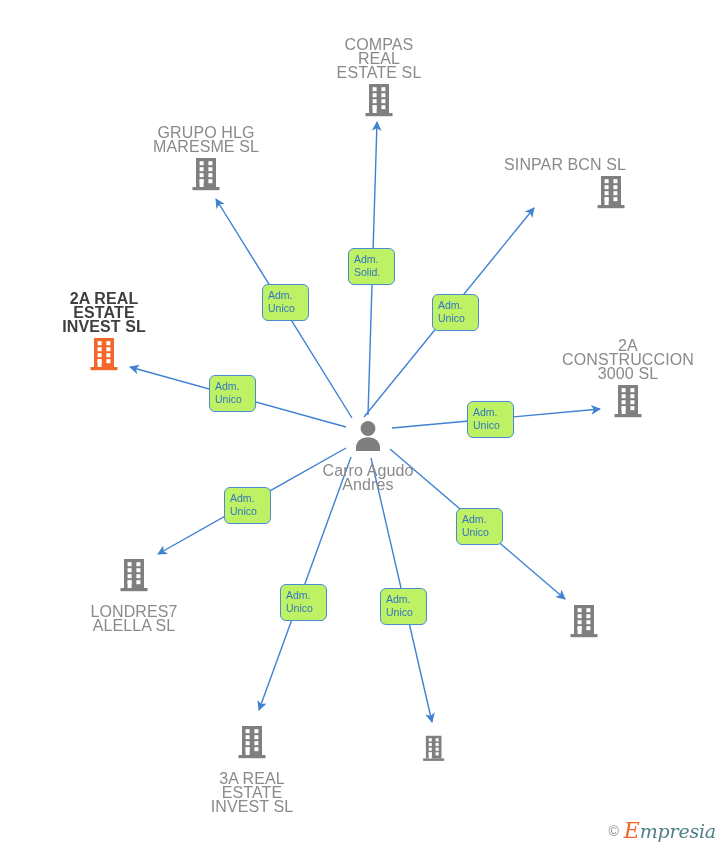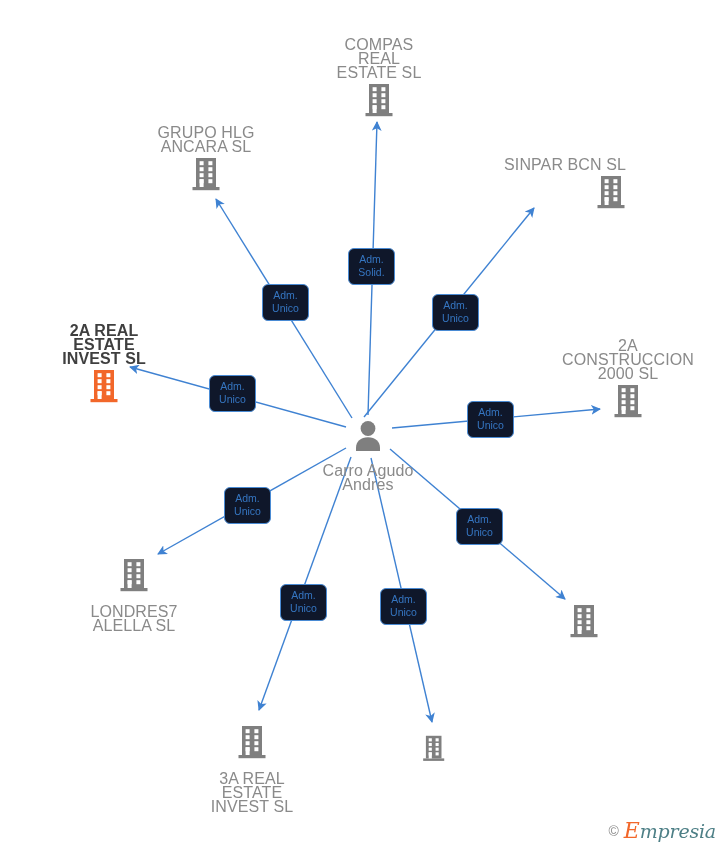--- a/index.html
+++ b/index.html
@@ -38,40 +38,38 @@
   .node .node-label {
     font-size: 16px;
     line-height: 14px;
     color: #8a8a8a;
     letter-spacing: 0.1px;
     white-space: pre-line;
   }
   .node.highlight .node-label {
     color: #3f3f3f;
     font-weight: bold;
-    margin-top: 32px;
   }
   .node .icon-wrap {
     display: block;
     line-height: 0;
   }
   .node.label-top .icon-wrap { margin-top: 3px; }
   .node.label-bottom .node-label { margin-top: 13px; }
 
   
   .edge-label {
     position: absolute;
     box-sizing: border-box;
     border: 1px solid #4a8bd4;
     border-radius: 6px;
-    background: #0f172a;
+    background: #bef264;
     color: #3575c0;
     font-size: 10.5px;
     line-height: 13px;
-    text-align: center;
     padding: 4px 5px 5px 5px;
     width: 47px;
     margin-left: -23px;
     margin-top: -17px;
     z-index: 4;
     white-space: pre-line;
   }
 
   
   #watermark {
@@ -139,21 +137,21 @@
             <rect x="8.6" y="22.2" width="4" height="4" fill="#ffffff"></rect>
             <rect x="17.4" y="4.2" width="4" height="4" fill="#ffffff"></rect>
             <rect x="17.4" y="10.2" width="4" height="4" fill="#ffffff"></rect>
             <rect x="17.4" y="16.2" width="4" height="4" fill="#ffffff"></rect>
             <rect x="17.4" y="22.2" width="4" height="4" fill="#ffffff"></rect>
             <rect x="8.6" y="22.2" width="4" height="7.8" fill="#ffffff"></rect>
           </svg></span>
       </div>
       <div class="node label-top" style="left: 206px; top: 126px;">
         <div class="node-label">GRUPO HLG
-ANCARA  SL</div>
+MARESME  SL</div>
         <span class="icon-wrap"><svg width="30" height="34" viewBox="0 0 30 34">
             <path d="M5 1 h20 v29 h-20 z" fill="#7f7f7f"></path>
             <rect x="1.5" y="30" width="27" height="3.2" fill="#7f7f7f"></rect>
             <rect x="8.6" y="4.2" width="4" height="4" fill="#ffffff"></rect>
             <rect x="8.6" y="10.2" width="4" height="4" fill="#ffffff"></rect>
             <rect x="8.6" y="16.2" width="4" height="4" fill="#ffffff"></rect>
             <rect x="8.6" y="22.2" width="4" height="4" fill="#ffffff"></rect>
             <rect x="17.4" y="4.2" width="4" height="4" fill="#ffffff"></rect>
             <rect x="17.4" y="10.2" width="4" height="4" fill="#ffffff"></rect>
             <rect x="17.4" y="16.2" width="4" height="4" fill="#ffffff"></rect>
@@ -191,21 +189,21 @@
             <rect x="17.4" y="4.2" width="4" height="4" fill="#ffffff"></rect>
             <rect x="17.4" y="10.2" width="4" height="4" fill="#ffffff"></rect>
             <rect x="17.4" y="16.2" width="4" height="4" fill="#ffffff"></rect>
             <rect x="17.4" y="22.2" width="4" height="4" fill="#ffffff"></rect>
             <rect x="8.6" y="22.2" width="4" height="7.8" fill="#ffffff"></rect>
           </svg></span>
       </div>
       <div class="node label-top" style="left: 628px; top: 338.5px;">
         <div class="node-label">2A
 CONSTRUCCION
-2000  SL</div>
+3000  SL</div>
         <span class="icon-wrap"><svg width="30" height="34" viewBox="0 0 30 34">
             <path d="M5 1 h20 v29 h-20 z" fill="#7f7f7f"></path>
             <rect x="1.5" y="30" width="27" height="3.2" fill="#7f7f7f"></rect>
             <rect x="8.6" y="4.2" width="4" height="4" fill="#ffffff"></rect>
             <rect x="8.6" y="10.2" width="4" height="4" fill="#ffffff"></rect>
             <rect x="8.6" y="16.2" width="4" height="4" fill="#ffffff"></rect>
             <rect x="8.6" y="22.2" width="4" height="4" fill="#ffffff"></rect>
             <rect x="17.4" y="4.2" width="4" height="4" fill="#ffffff"></rect>
             <rect x="17.4" y="10.2" width="4" height="4" fill="#ffffff"></rect>
             <rect x="17.4" y="16.2" width="4" height="4" fill="#ffffff"></rect>

